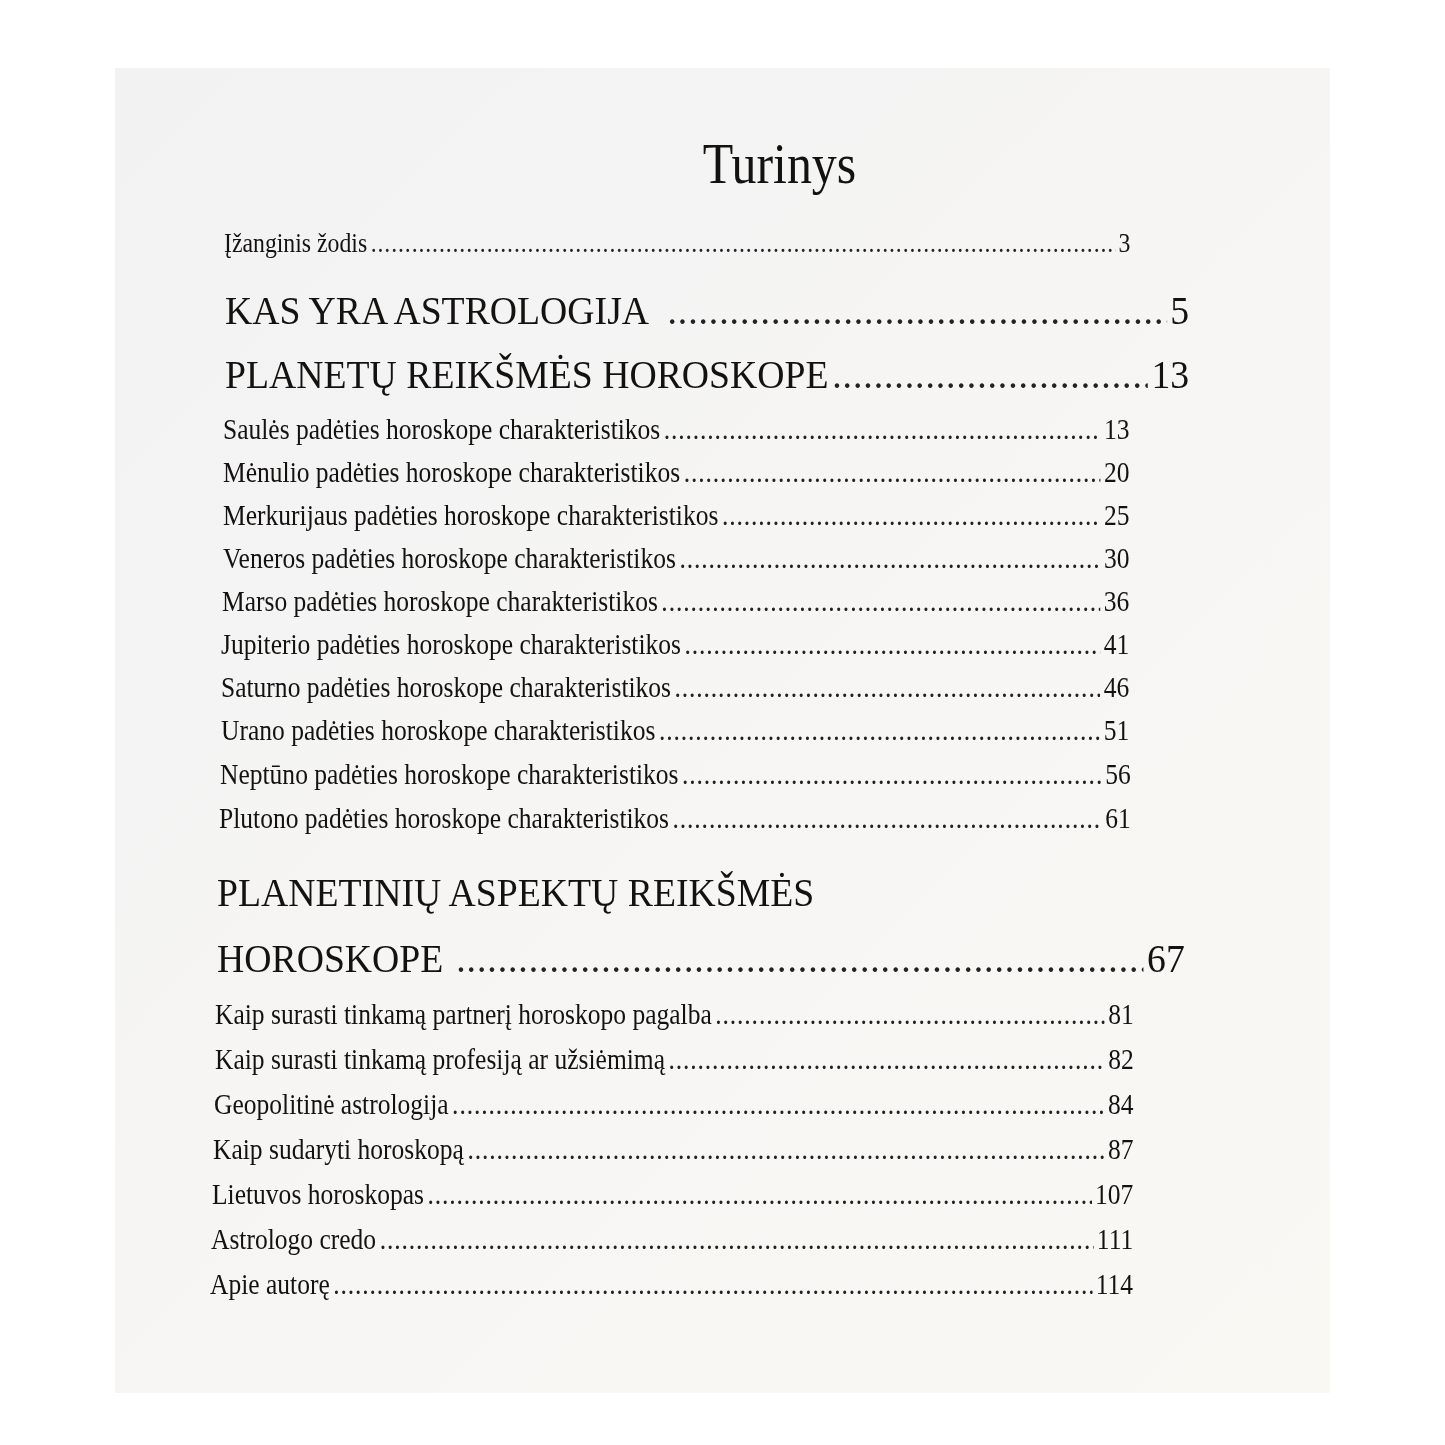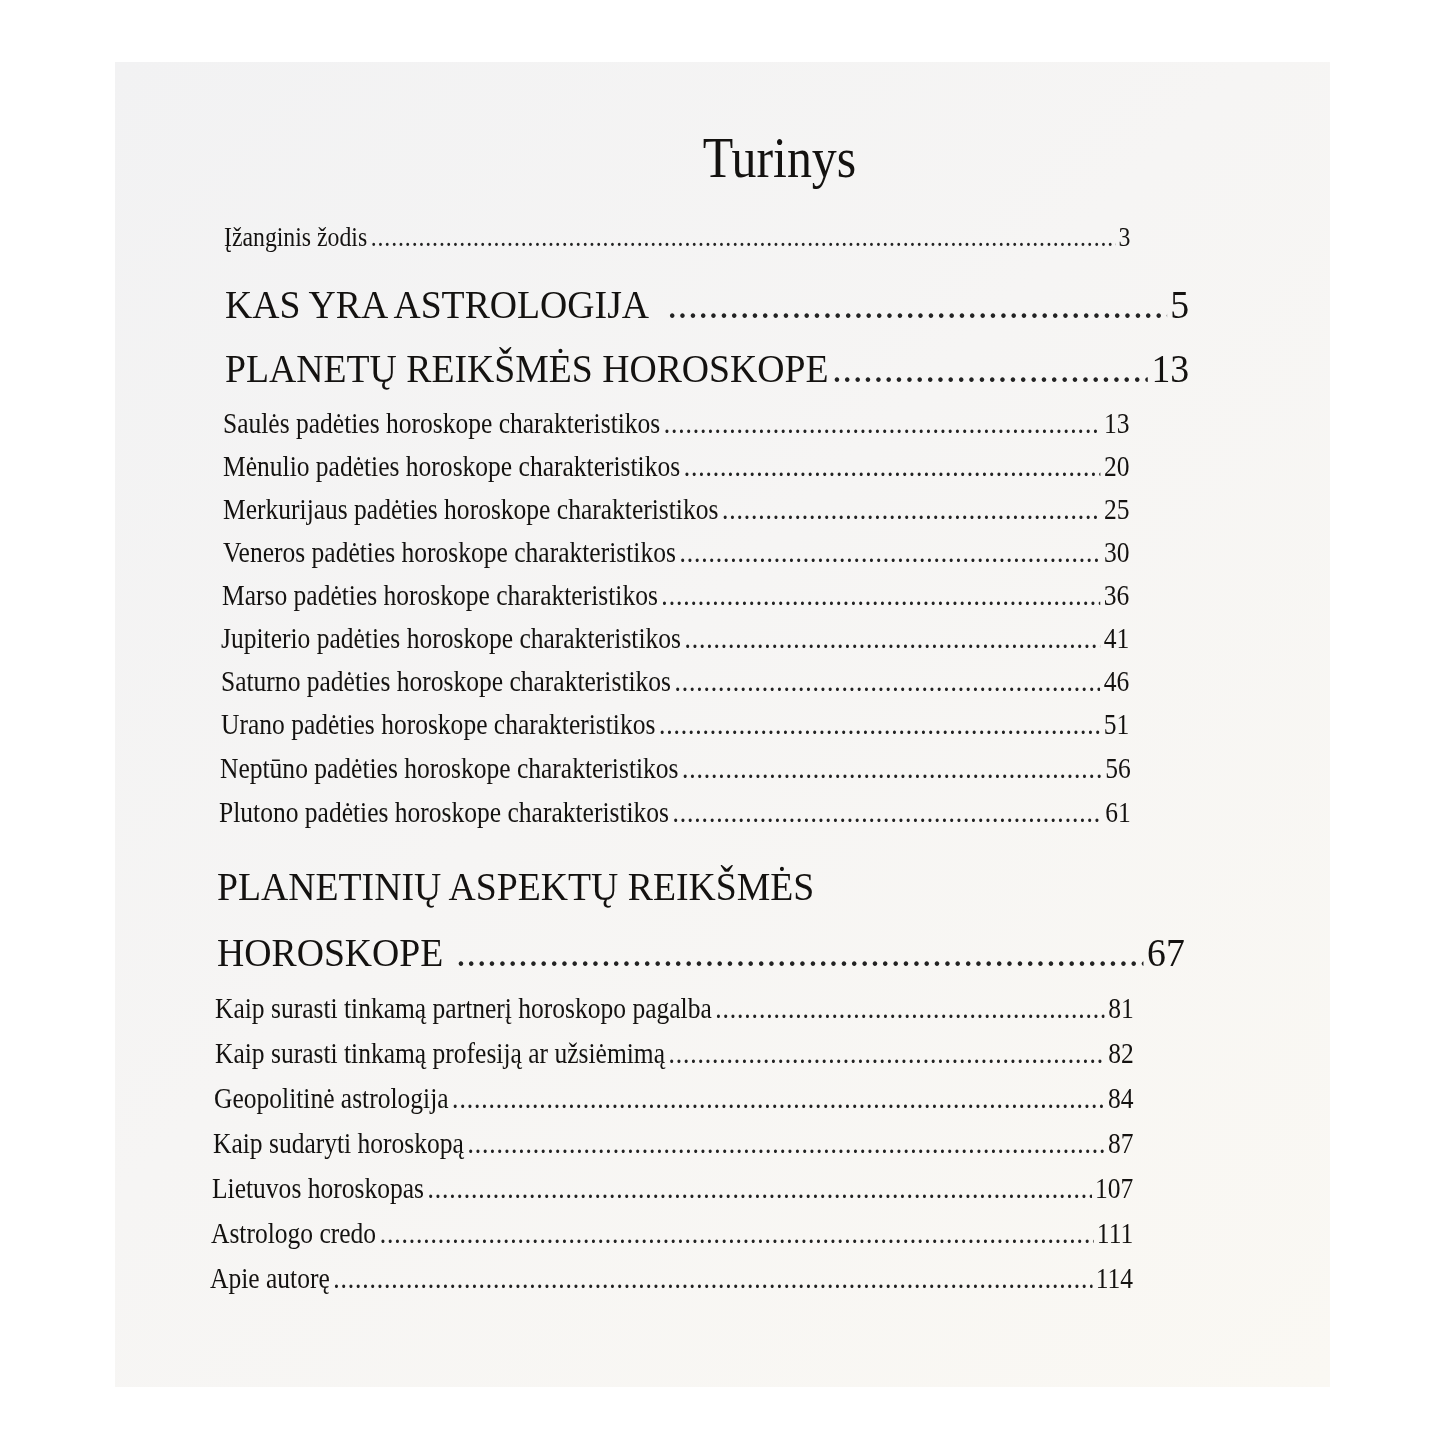--- a/index.html
+++ b/index.html
@@ -6,21 +6,21 @@
     body {
       width: 1445px; height: 1445px;
       background: #ffffff;
       position: relative;
       overflow: hidden;
       font-family: "Liberation Serif", "DejaVu Serif", serif;
       color: #141210;
     }
     .page {
       position: absolute;
-      left: 115px; top: 62px;
+      left: 115px; top: 68px;
       width: 1215px; height: 1325px;
       background: linear-gradient(135deg, #f2f2f3 0%, #f6f5f4 45%, #faf8f3 100%);
     }
     .title {
       position: absolute;
       left: 0; width: 1200px;
       top: 62px;
       text-align: center;
       font-size: 58px;
       letter-spacing: 0px;

